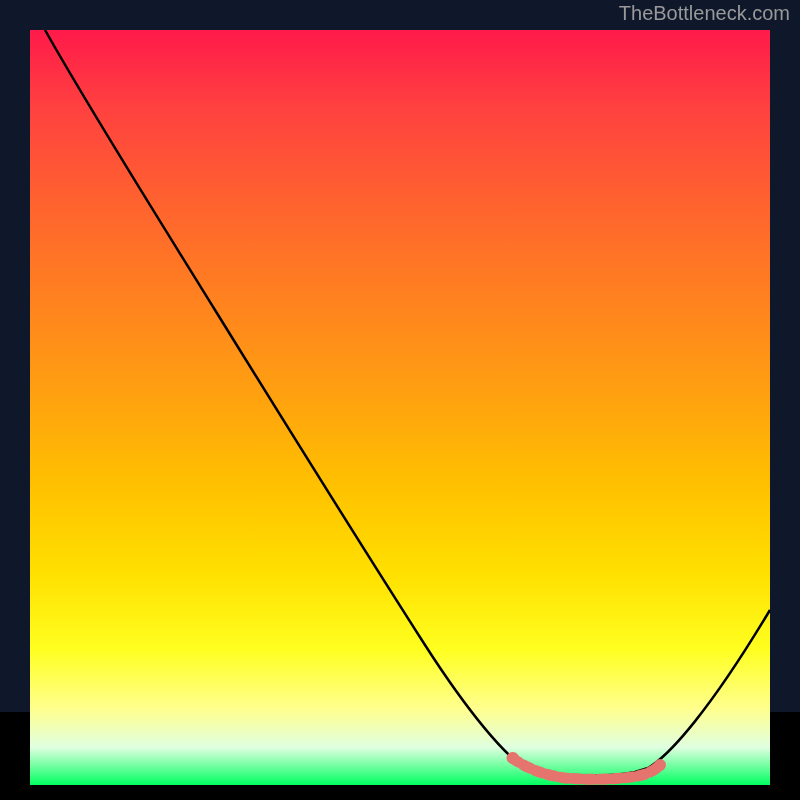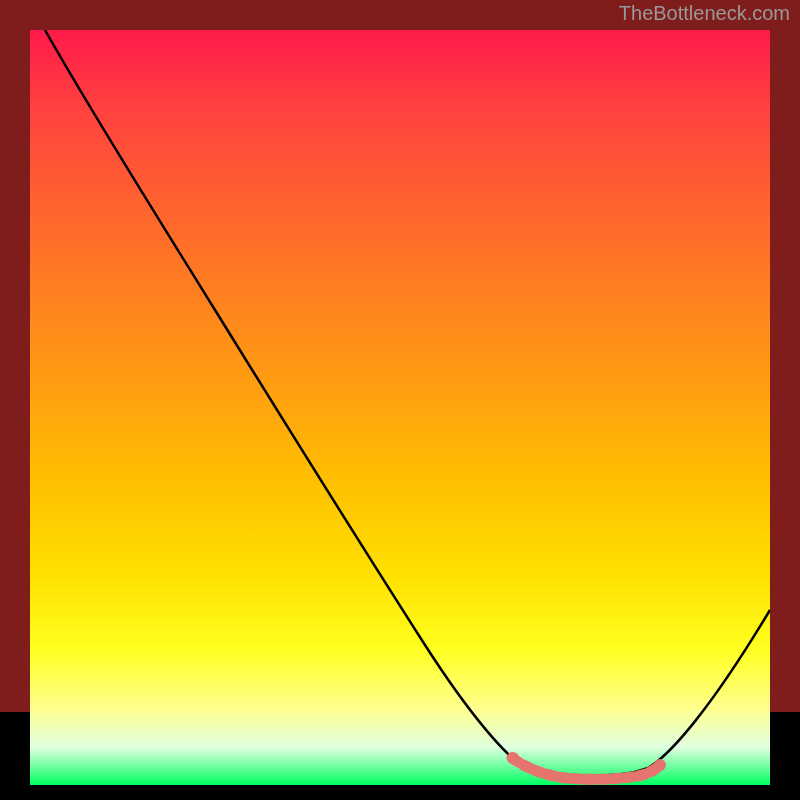--- a/index.html
+++ b/index.html
@@ -8,21 +8,21 @@
     background: #000;
     width: 800px;
     height: 800px;
     overflow: hidden;
     font-family: Arial, sans-serif;
   }
   .container {
     position: relative;
     width: 800px;
     height: 712px;
-    background: #7f1d1d;
+    background: #0f172a;
   }
   .watermark {
     position: absolute;
     top: 2px;
     right: 10px;
     color: #999;
     font-size: 20px;
     font-weight: 500;
     z-index: 10;
   }

